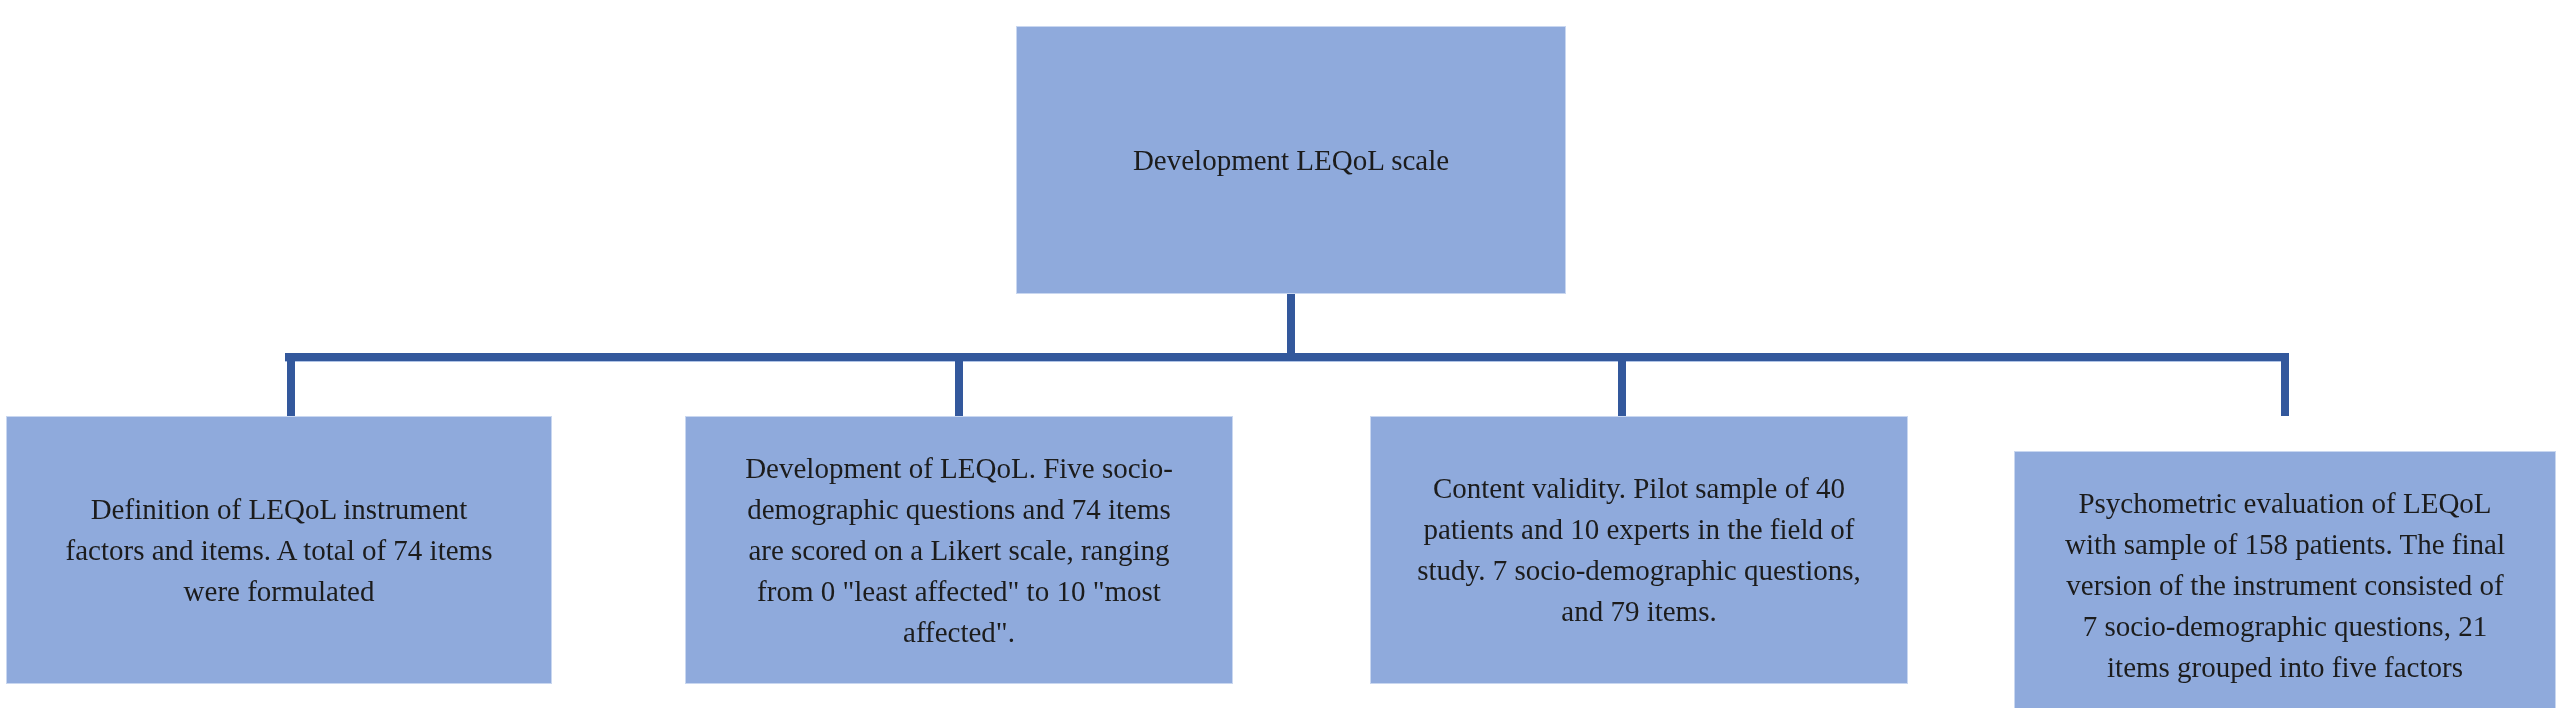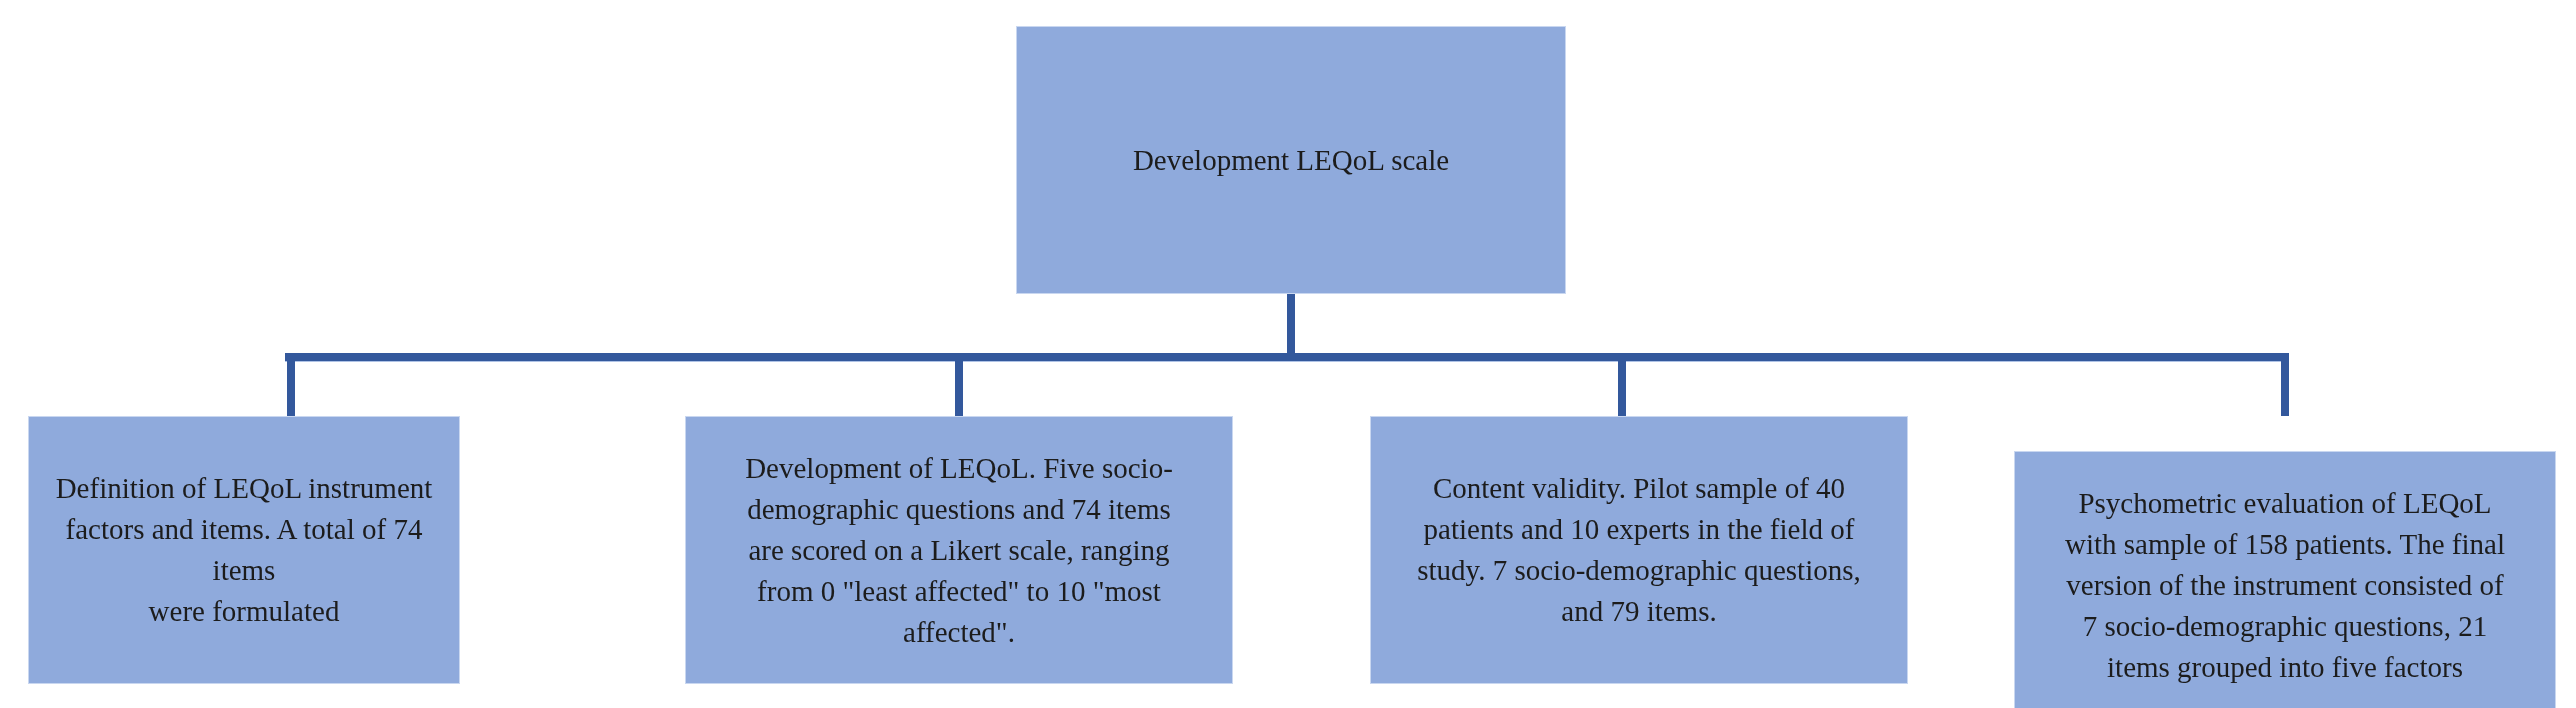--- a/index.html
+++ b/index.html
@@ -28,21 +28,21 @@
   }
   .box-text{
     width:100%;
     text-align:center;
     font-size:29px;
     line-height:41px;
     padding:0 12px;
     white-space:pre-line;
   }
   .root-box{left:1016px;top:26px;width:550px;height:268px;}
-  .child1{left:28px;top:416px;width:432px;height:268px;}
+  .child1{left:6px;top:416px;width:546px;height:268px;}
   .child2{left:685px;top:416px;width:548px;height:268px;}
   .child3{left:1354px;top:416px;width:538px;height:268px;margin-left:16px;}
   .child4{left:2014px;top:416px;width:542px;height:268px;margin-top:35px;}
   .connector{position:absolute;background:var(--connector);}
   .stem{left:1287px;top:294px;width:7.5px;height:60px;}
   .hbar{left:285px;top:353px;width:2003px;height:7.5px;border-bottom:1.5px solid var(--connector-highlight);}
   .drop{top:353px;width:7.5px;height:63px;}
   .drop1{left:287px;}
   .drop2{left:955px;}
   .drop3{left:1618px;}

